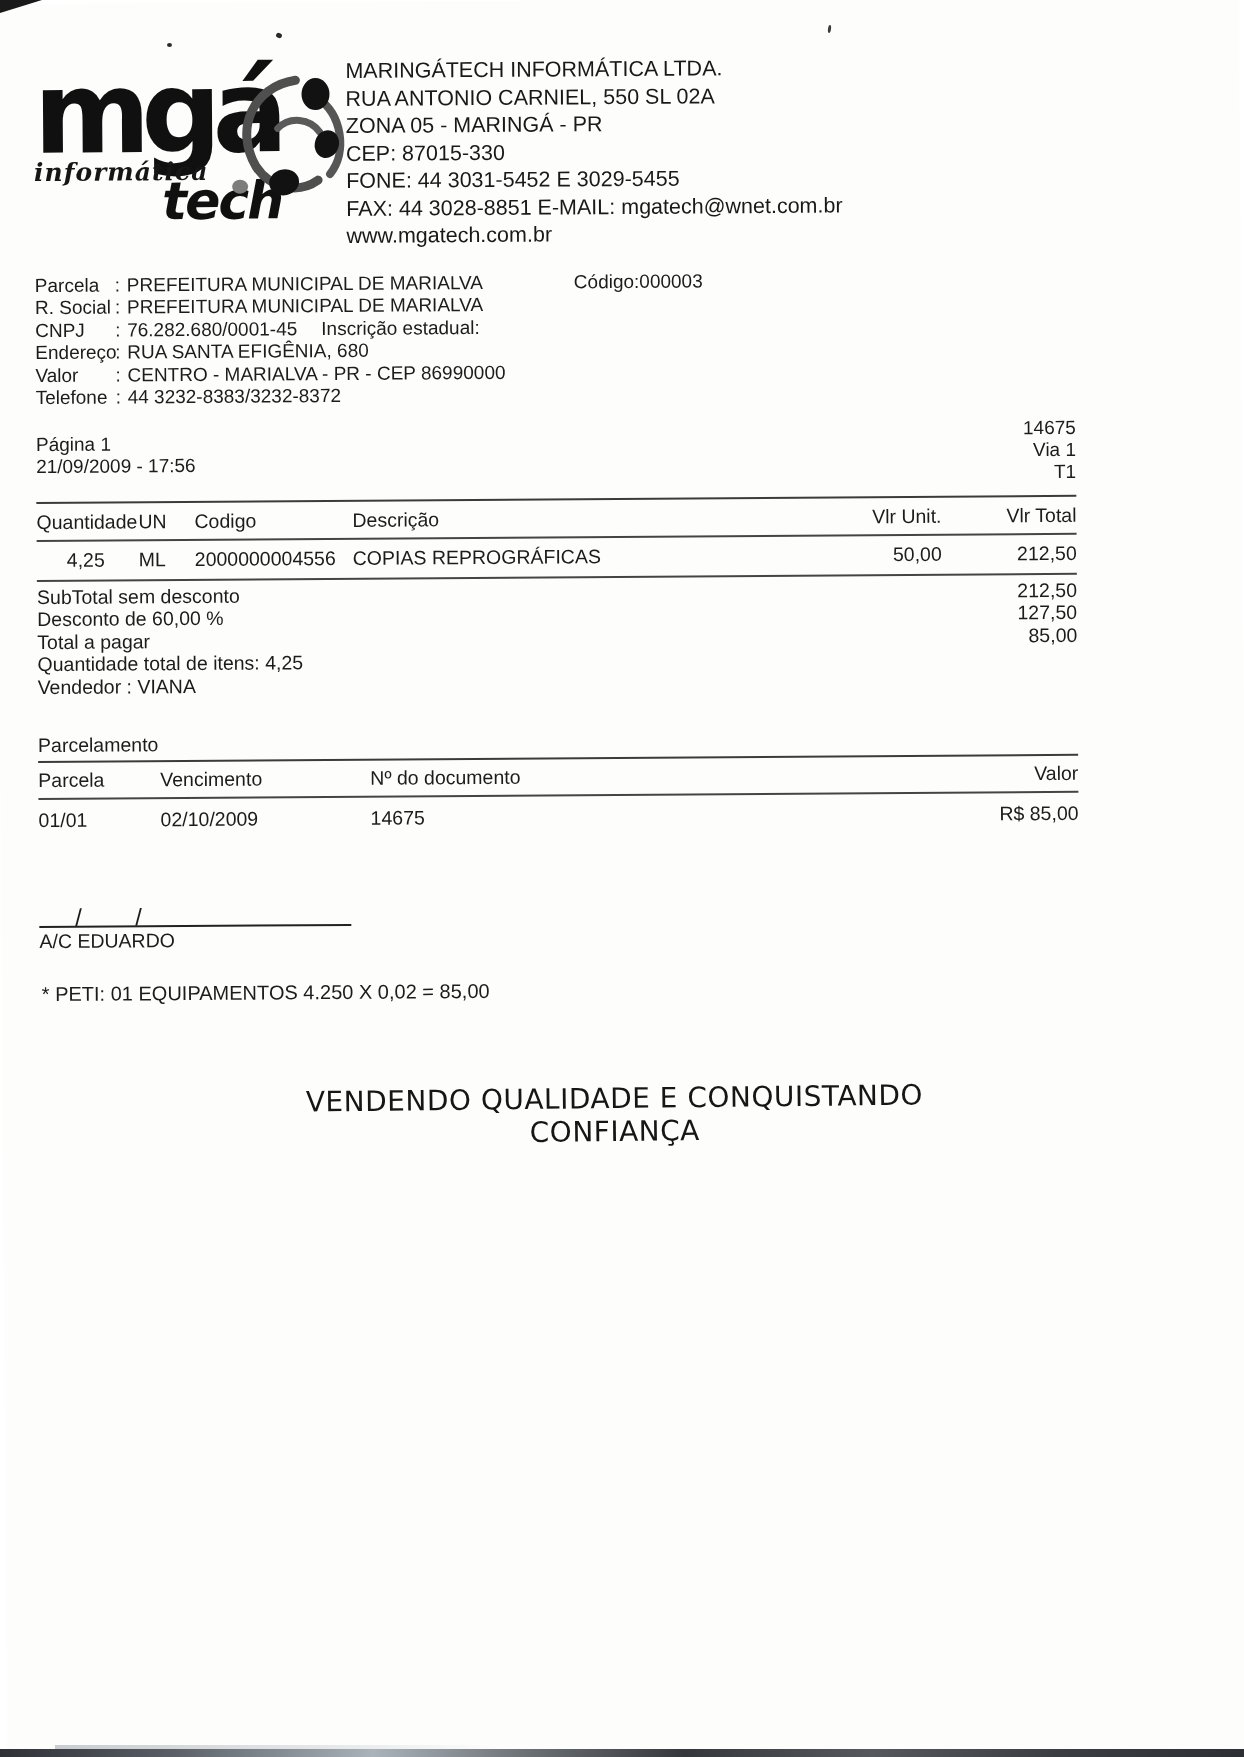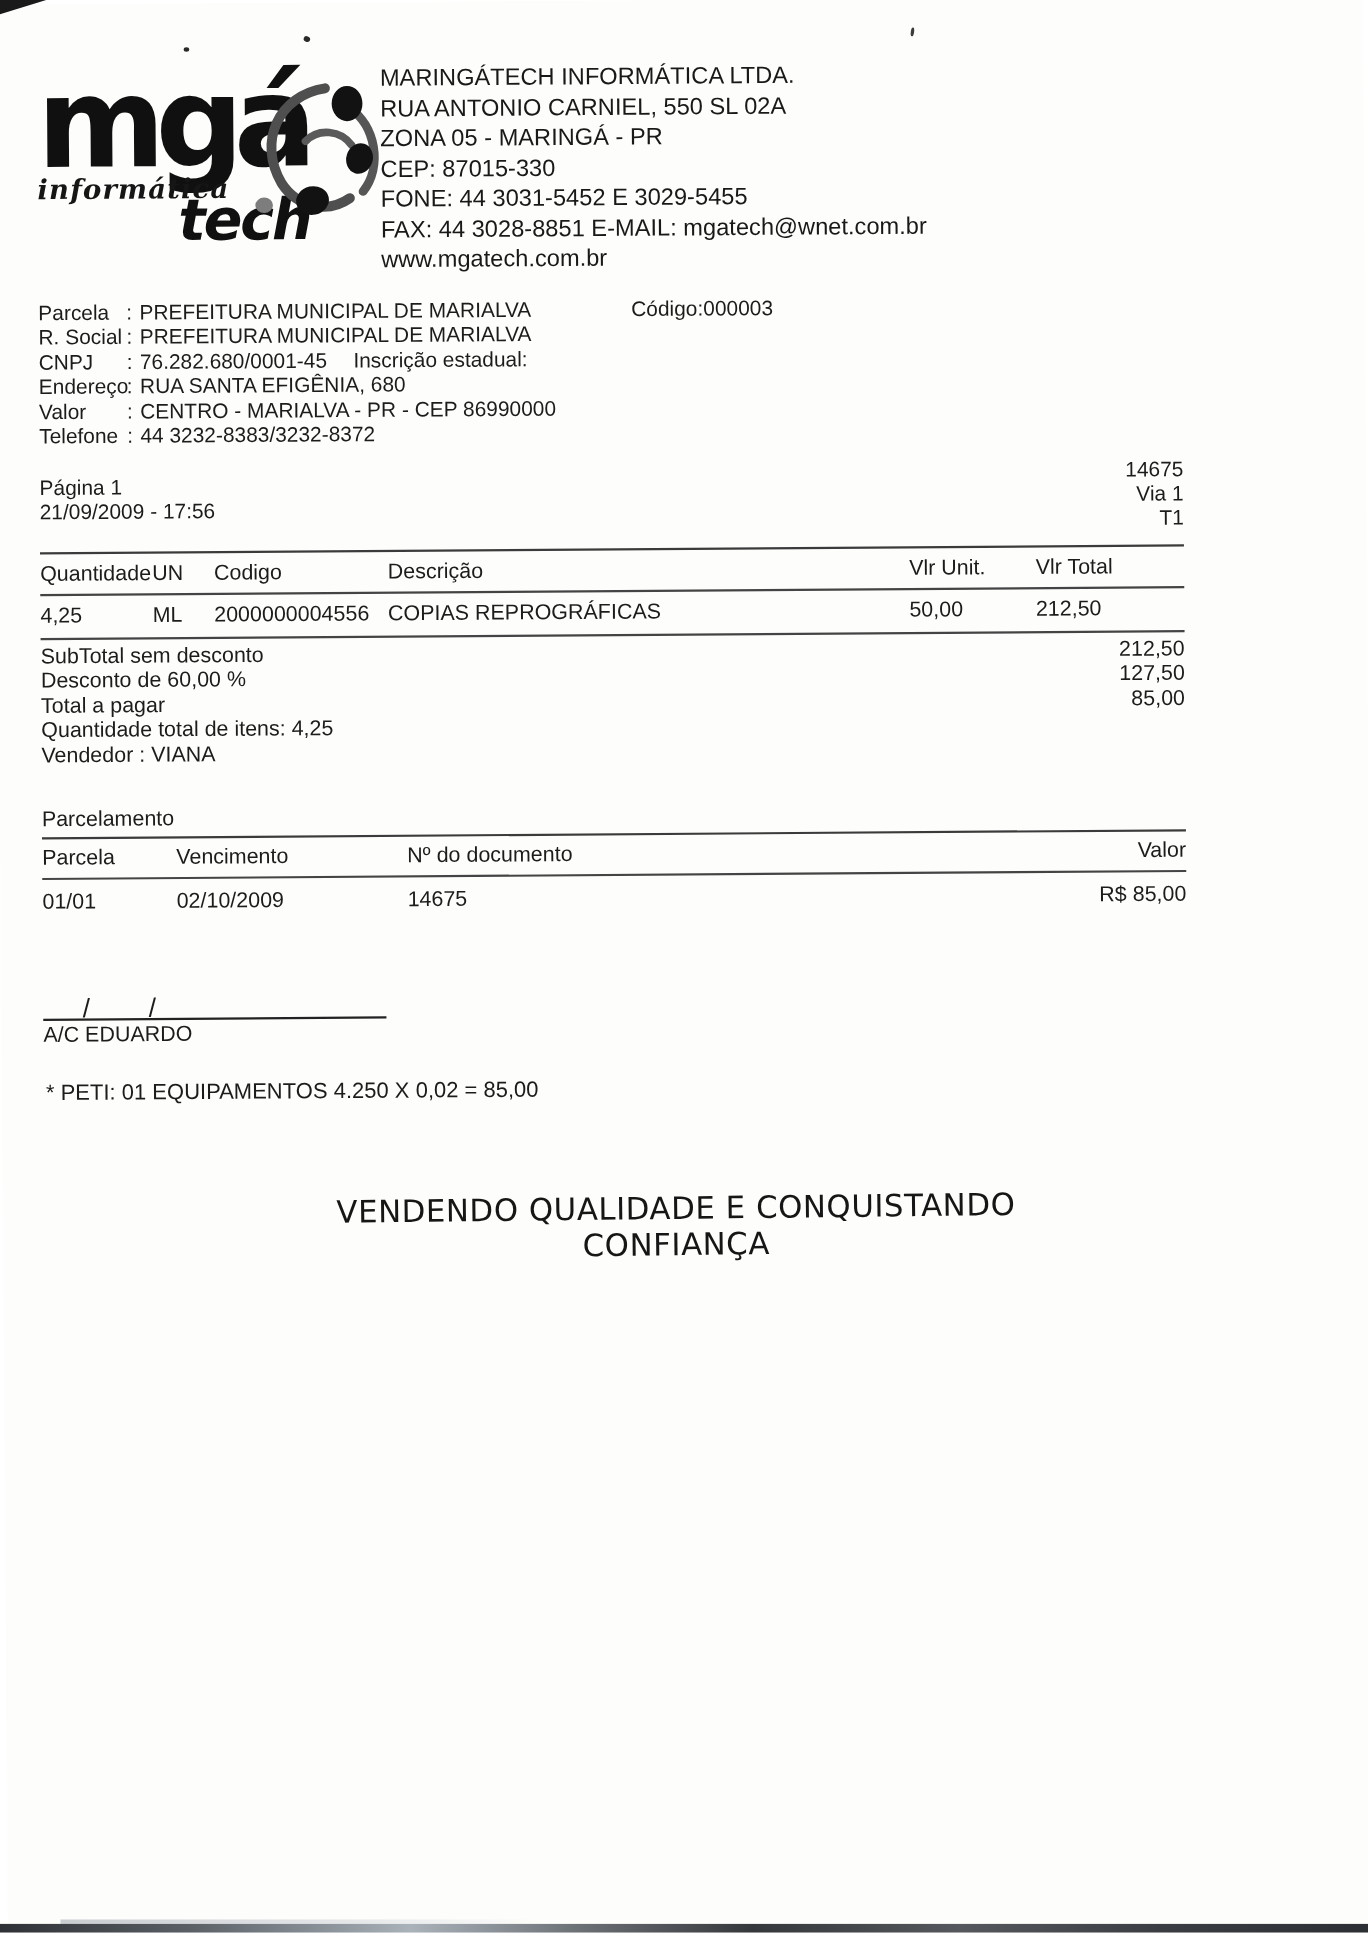--- a/index.html
+++ b/index.html
@@ -46,22 +46,22 @@
   .codigo{position:absolute;left:539px;top:0;}
   
   .meta{position:relative;margin:24px 0 0 38px;font-size:19px;line-height:22px;height:68px;}
   .meta-right{position:absolute;right:166px;top:-10px;text-align:right;}
   
   .hr{height:2px;background:#3b3b3b;margin-left:38px;width:1040px;}
   .items-grid{
     display:grid;grid-template-columns:102px 56px 158px 1fr 115px 135px;
     margin-left:38px;width:1040px;font-size:19.5px;
   }
-  .items-grid .r{}
-  .items-grid .c-qty{padding-right:34px;}
+  .items-grid .r{text-align:right;}
+  .items-grid .c-qty{text-align:right;padding-right:34px;}
   .items-head > div{padding:7px 0 6px 0;}
   .items-row > div{padding:7px 0 8px 0;}
   .hr-thin{height:2px;background:#444;margin-left:38px;width:1040px;}
   
   .totals{margin-left:38px;width:1040px;font-size:19.5px;margin-top:4px;}
   .trow{display:flex;justify-content:space-between;line-height:22.5px;}
   .trow .tv{text-align:right;}
   .tbold{font-weight:normal;}
   .tplain{line-height:22.5px;}
   

